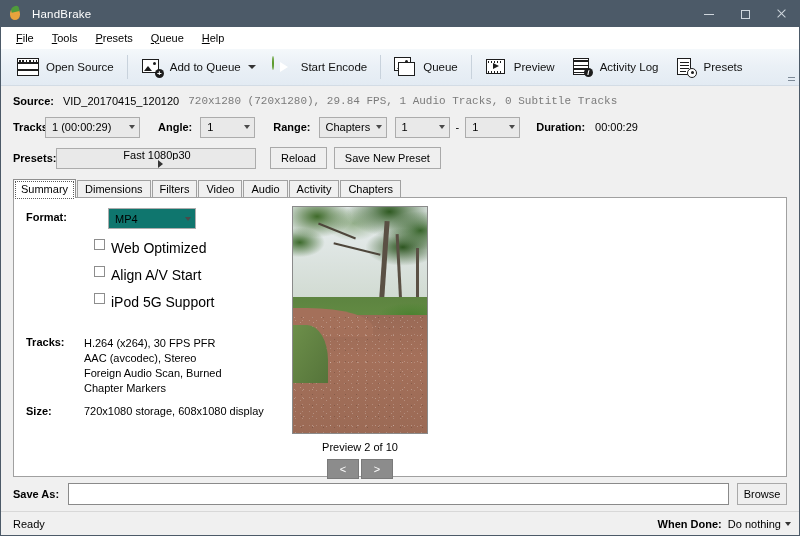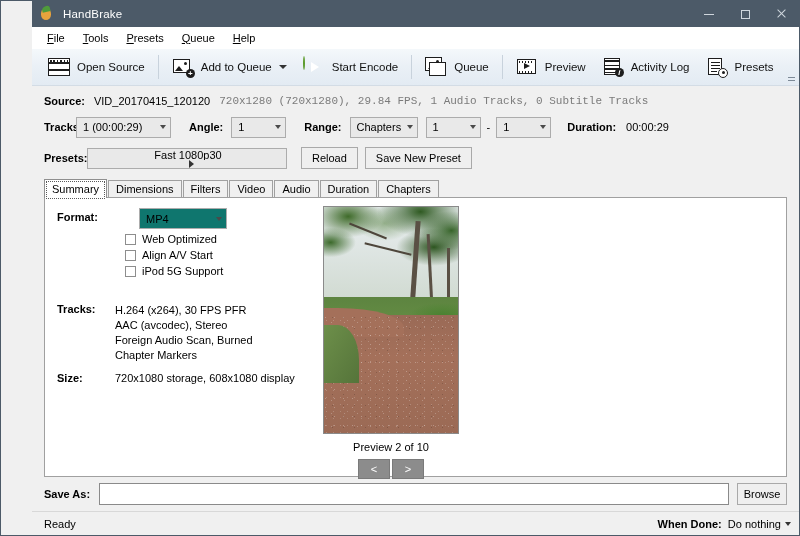--- a/index.html
+++ b/index.html
@@ -6,21 +6,21 @@
   html, body { margin:0; padding:0; }
   body {
     width:800px; height:536px;
     font-family:"Liberation Sans", sans-serif;
     font-size:11px;
     background:#f0f0f0;
     color:#000;
     overflow:hidden;
   }
   .window { width:800px; height:536px; position:relative; background:#f0f0f0;
-            border:1px solid #4c5a68; display:flex; flex-direction:column;padding-left:31px; }
+            border:1px solid #4c5a68; display:flex; flex-direction:column; }
 
   
   .titlebar { height:26px; background:#4c5a68; display:flex; align-items:center;
               flex:0 0 26px; }
   .title-icon { width:16px; height:16px; margin-left:7px; margin-right:8px;
                 position:relative; }
   .pineapple { position:absolute; left:2px; top:3px; width:10px; height:11px;
                background:#e8a33d; border-radius:40% 40% 50% 50%; }
   .pineapple-top { position:absolute; left:3px; top:0px; width:8px; height:6px;
                    background:#4f9b3b; border-radius:60% 40% 0 0; transform:rotate(-12deg); }
@@ -150,21 +150,21 @@
   
   .panel { margin:0 12px 0 12px; background:#ffffff; border:1px solid #a0a0a0;
            flex:1 1 auto; position:relative; margin-top:-1px; }
   .sum-grid { position:absolute; left:12px; top:10px; width:250px; }
   .sum-row { display:flex; margin-bottom:2px; }
   .sum-key { width:58px; font-weight:bold; font-size:11px; padding-top:3px; }
   .sum-val { font-size:11px; padding-top:3px; }
   .ck-row { display:flex; align-items:center; margin:4px 0 0 68px; }
   .ckbox { width:11px; height:11px; border:1px solid #8d8d8d; background:#fff;
            margin-right:6px; }
-  .ck-lbl { font-size:11px; }
+  .ck-lbl { font-size:14px;margin-top:7px; }
   .tracks-list div { font-size:11px; line-height:15px; }
 
   .fmt-combo { width:88px; }
 
   
   .preview-wrap { position:absolute; left:278px; top:8px; width:136px; }
   .preview-img { width:136px; height:228px; border:1px solid #8a8a8a; position:relative;
                  overflow:hidden; background:#6b7d52; }
   .pv-cap { text-align:center; font-size:11px; margin-top:7px; }
   .pv-btns { display:flex; justify-content:center; gap:2px; margin-top:6px; }
@@ -397,21 +397,21 @@
       <div class="tab">
           <span>Filters</span>
         </div>
       <div class="tab">
           <span>Video</span>
         </div>
       <div class="tab">
           <span>Audio</span>
         </div>
       <div class="tab">
-          <span>Duration</span>
+          <span>Activity</span>
         </div>
       <div class="tab">
           <span>Chapters</span>
         </div>
     </div>
 
     <div class="panel">
 
       <div class="sum-grid">
         <div class="sum-row">

